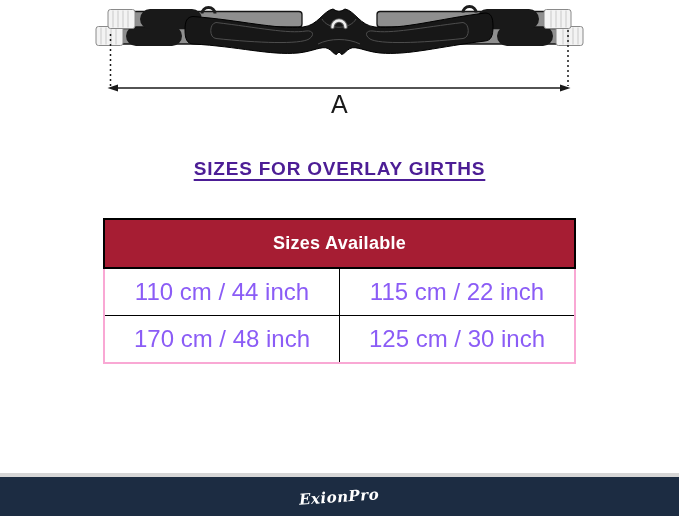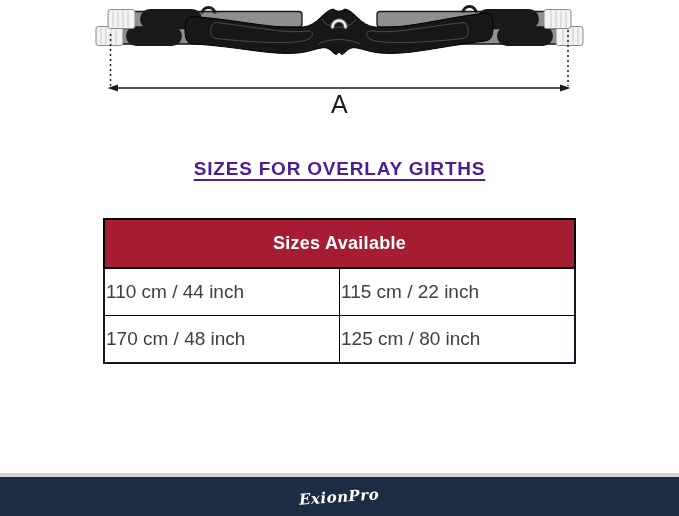--- a/index.html
+++ b/index.html
@@ -33,34 +33,35 @@
     text-underline-offset: 4px;
     text-decoration-thickness: 1.5px;
   }
 
   
   table.sizes {
     margin: 38px auto 0 auto;
     width: 473px;
     border-collapse: collapse;
     table-layout: fixed;
-    border: 2px solid #0f172a;
+    border: 2px solid #f9a8d4;
   }
   table.sizes th {
     height: 45px;
     background: #A61D33;
     color: #ffffff;
     font-size: 18px; font-weight: 700;
     letter-spacing: 0.3px;
     border: 2px solid #000;
   }
   table.sizes td {
     height: 44px;
     border: 1.6px solid #000;
-    font-size: 19px; color: #404040;
+    text-align: center;
+    font-size: 24px; color: #8b5cf6;
   }
 
   
   .footer-line {
     position: absolute; left: 0; bottom: 39px;
     width: 100%; height: 4px;
     background: #D6D6D6;
   }
   .footer {
     position: absolute; left: 0; bottom: 0;
@@ -163,21 +164,21 @@
         <th colspan="2">Sizes Available</th>
       </tr>
     </thead>
     <tbody>
       <tr>
         <td>110 cm / 44 inch</td>
         <td>115 cm / 22 inch</td>
       </tr>
       <tr>
         <td>170 cm / 48 inch</td>
-        <td>125 cm / 80 inch</td>
+        <td>125 cm / 30 inch</td>
       </tr>
     </tbody>
   </table>
 
   <div class="footer-line"></div>
   <div class="footer">
     <span class="brand">ExionPro</span>
   </div>
 
 </div>

